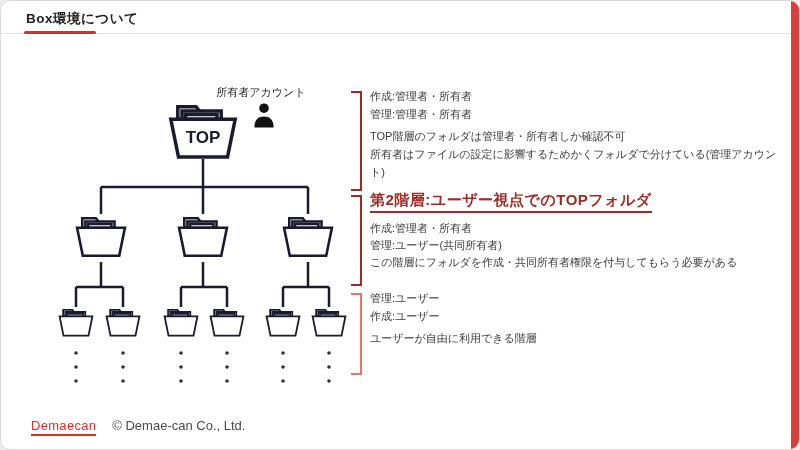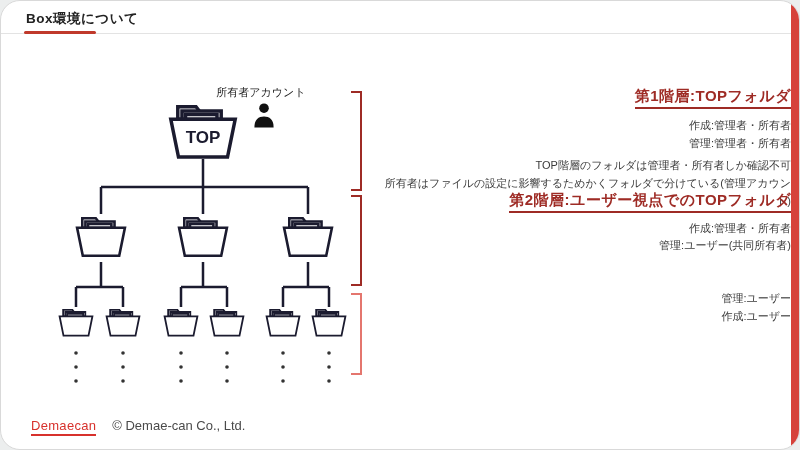--- a/index.html
+++ b/index.html
@@ -6,24 +6,23 @@
   body{
     width:800px;height:450px;
     background:#eceeee;
     font-family:"Liberation Sans","DejaVu Sans",sans-serif;
     position:relative;overflow:hidden;
   }
   .card{
     position:absolute;inset:0;
     background:#ffffff;
     border:1px solid #d9d9d9;
-    border-radius:20px;
+    border-radius:10px;
     overflow:hidden;
     box-sizing:border-box;
-    text-align:right;
   }
   .stripe{
     position:absolute;top:0;right:0;bottom:0;width:8px;
     background:#d6423b;
   }
   
   .page-title{
     position:absolute;left:25px;top:9px;
     font-size:13.5px;font-weight:bold;color:#222;
     letter-spacing:0.5px;margin:0;
@@ -166,38 +165,39 @@
         <circle class="dot" cx="247" cy="288" r="1.8"></circle>
         <circle class="dot" cx="247" cy="302" r="1.8"></circle>
       <circle class="dot" cx="293" cy="274" r="1.8"></circle>
         <circle class="dot" cx="293" cy="288" r="1.8"></circle>
         <circle class="dot" cx="293" cy="302" r="1.8"></circle>
     </g>
   </svg>
 
   <div class="sec" id="sec1">
     <div class="bracket"></div>
-    <h2>第1階層:TOPフォルダ</h2>
     <p>作成:管理者・所有者</p>
     <p>管理:管理者・所有者</p>
     <p class="note-gap">TOP階層のフォルダは管理者・所有者しか確認不可</p>
     <p>所有者はファイルの設定に影響するためかくフォルダで分けている(管理アカウント)</p>
   </div>
 
   <div class="sec" id="sec2">
     <div class="bracket"></div>
     <h2>第2階層:ユーザー視点でのTOPフォルダ</h2>
     <p>作成:管理者・所有者</p>
     <p>管理:ユーザー(共同所有者)</p>
+    <p>この階層にフォルダを作成・共同所有者権限を付与してもらう必要がある</p>
   </div>
 
   <div class="sec sec--pink" id="sec3">
     <div class="bracket bracket--pink"></div>
     <p>管理:ユーザー</p>
     <p>作成:ユーザー</p>
+    <p class="note-gap">ユーザーが自由に利用できる階層</p>
   </div>
 
   <div class="footer">
     <span class="logo">Demaecan</span>
     <span class="copyright">© Demae-can Co., Ltd.</span>
   </div>
 
   <div class="stripe"></div>
 </div>
 

